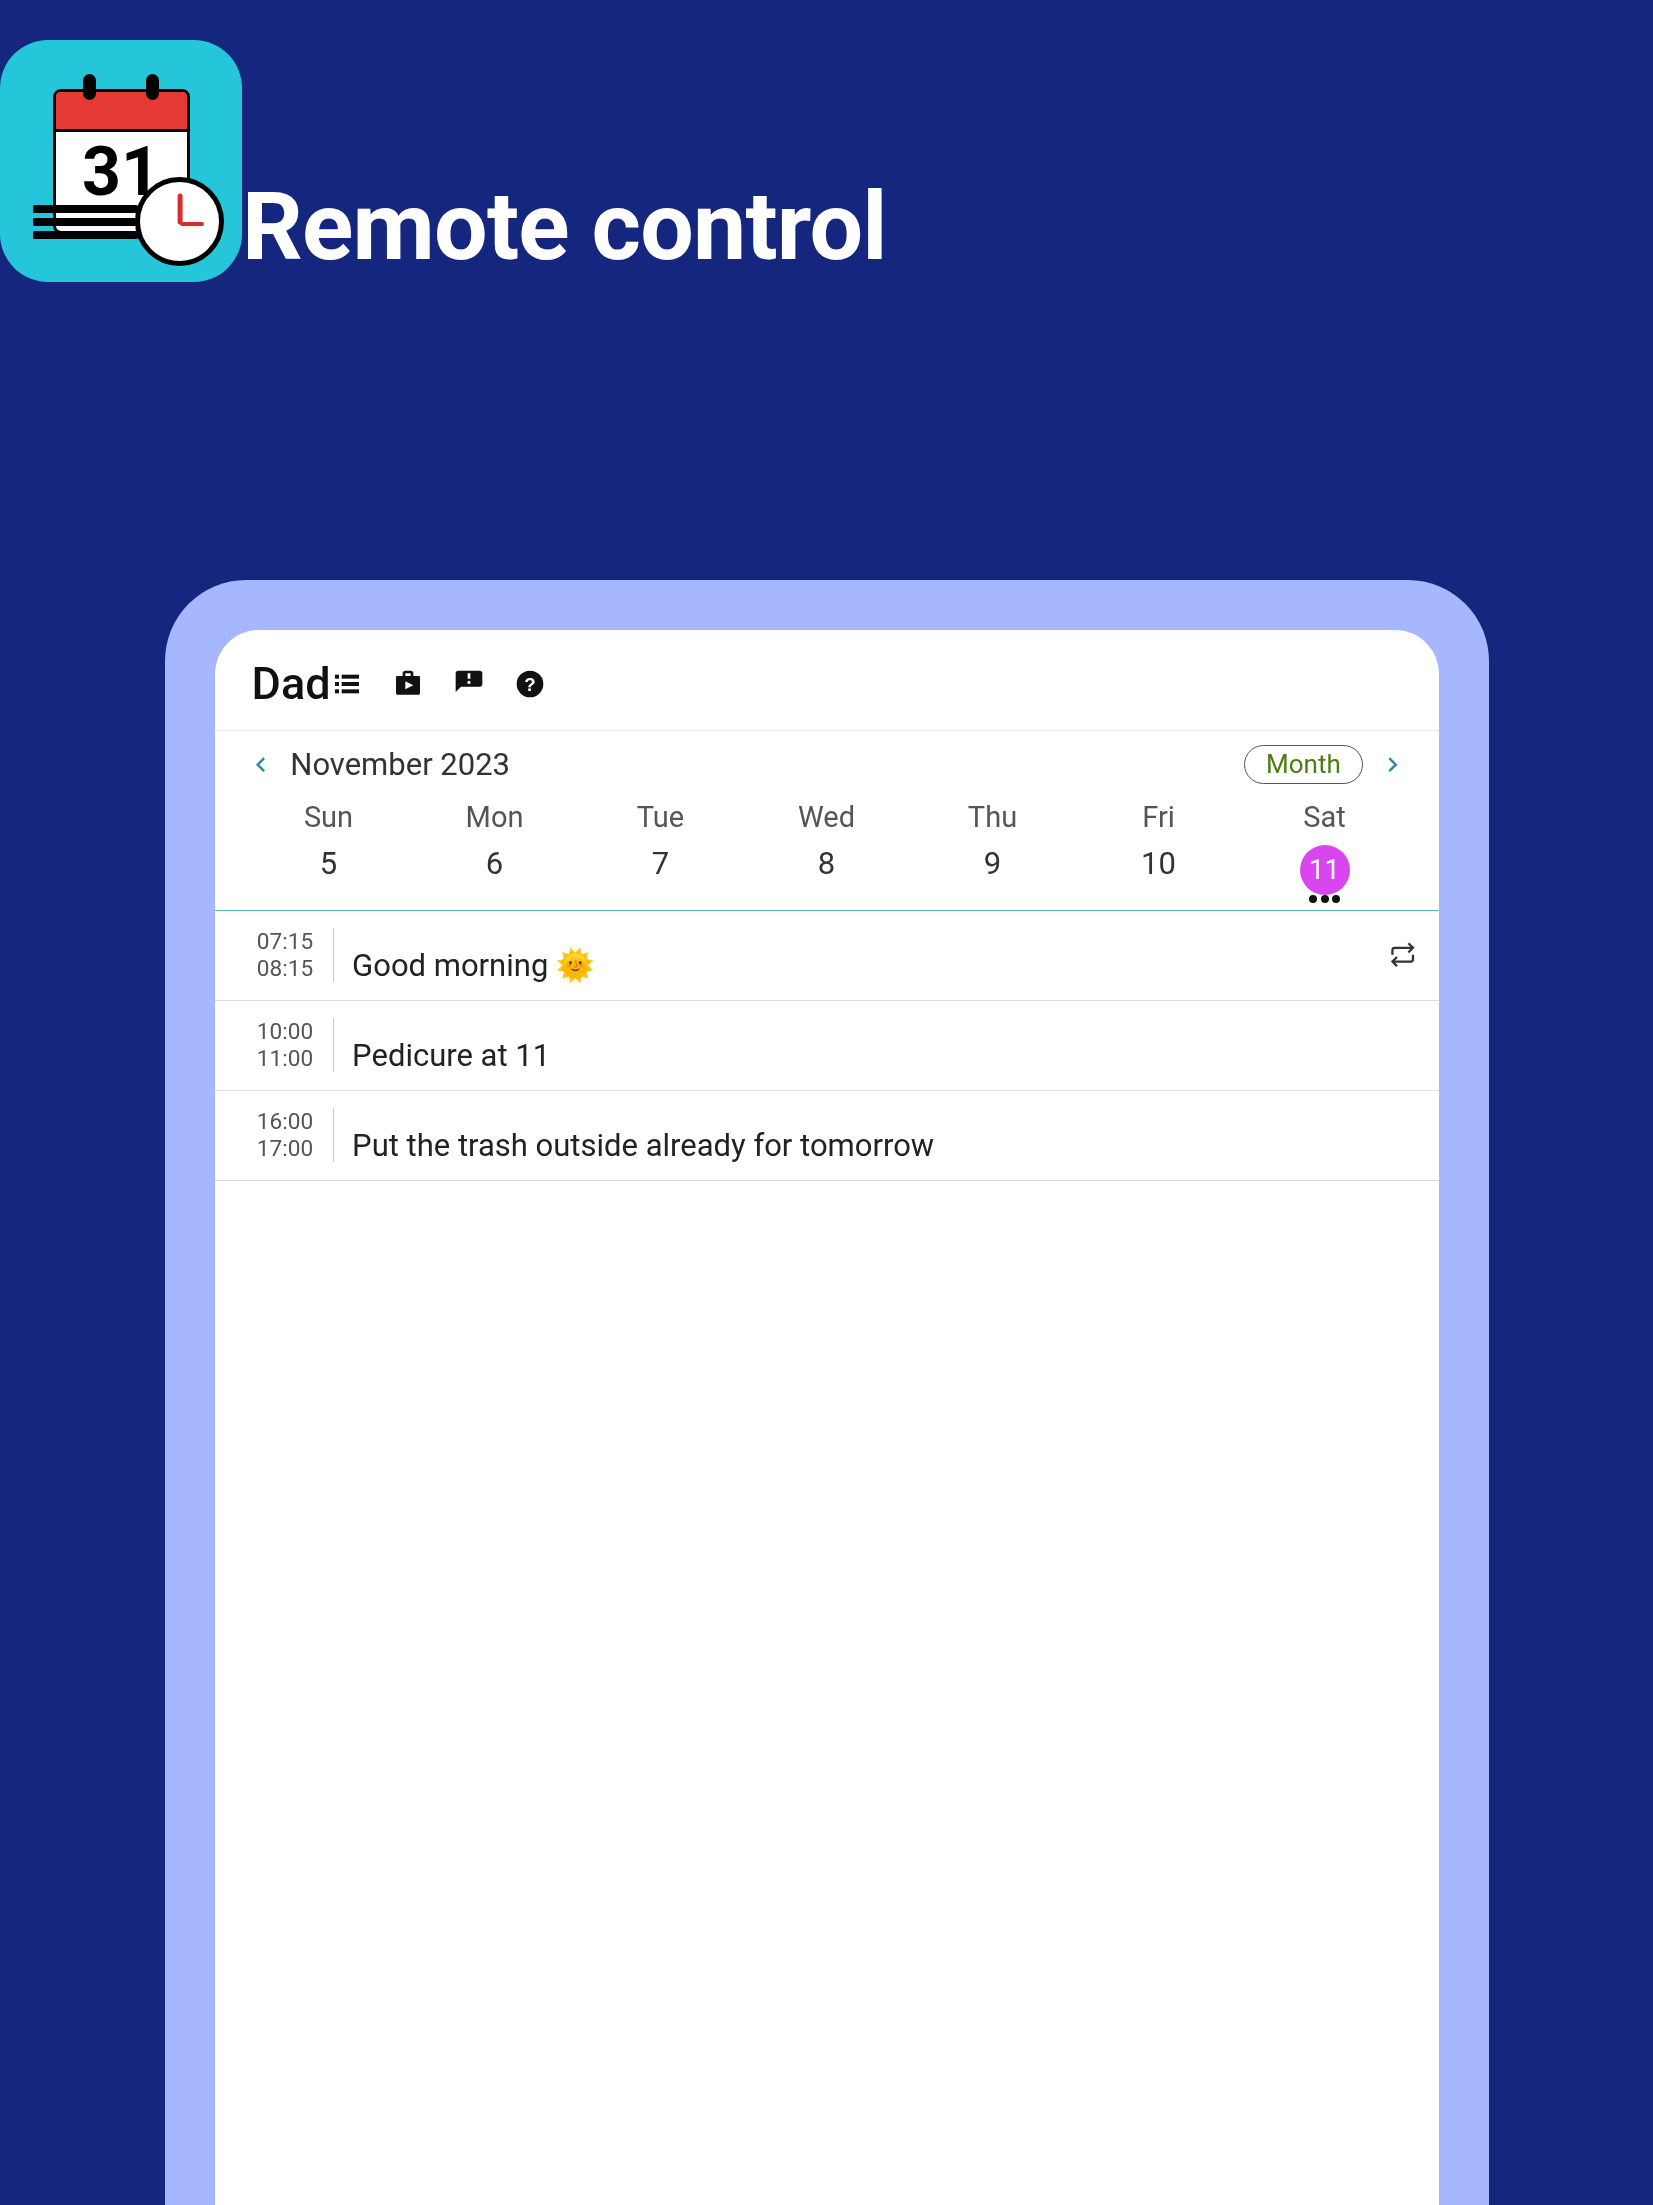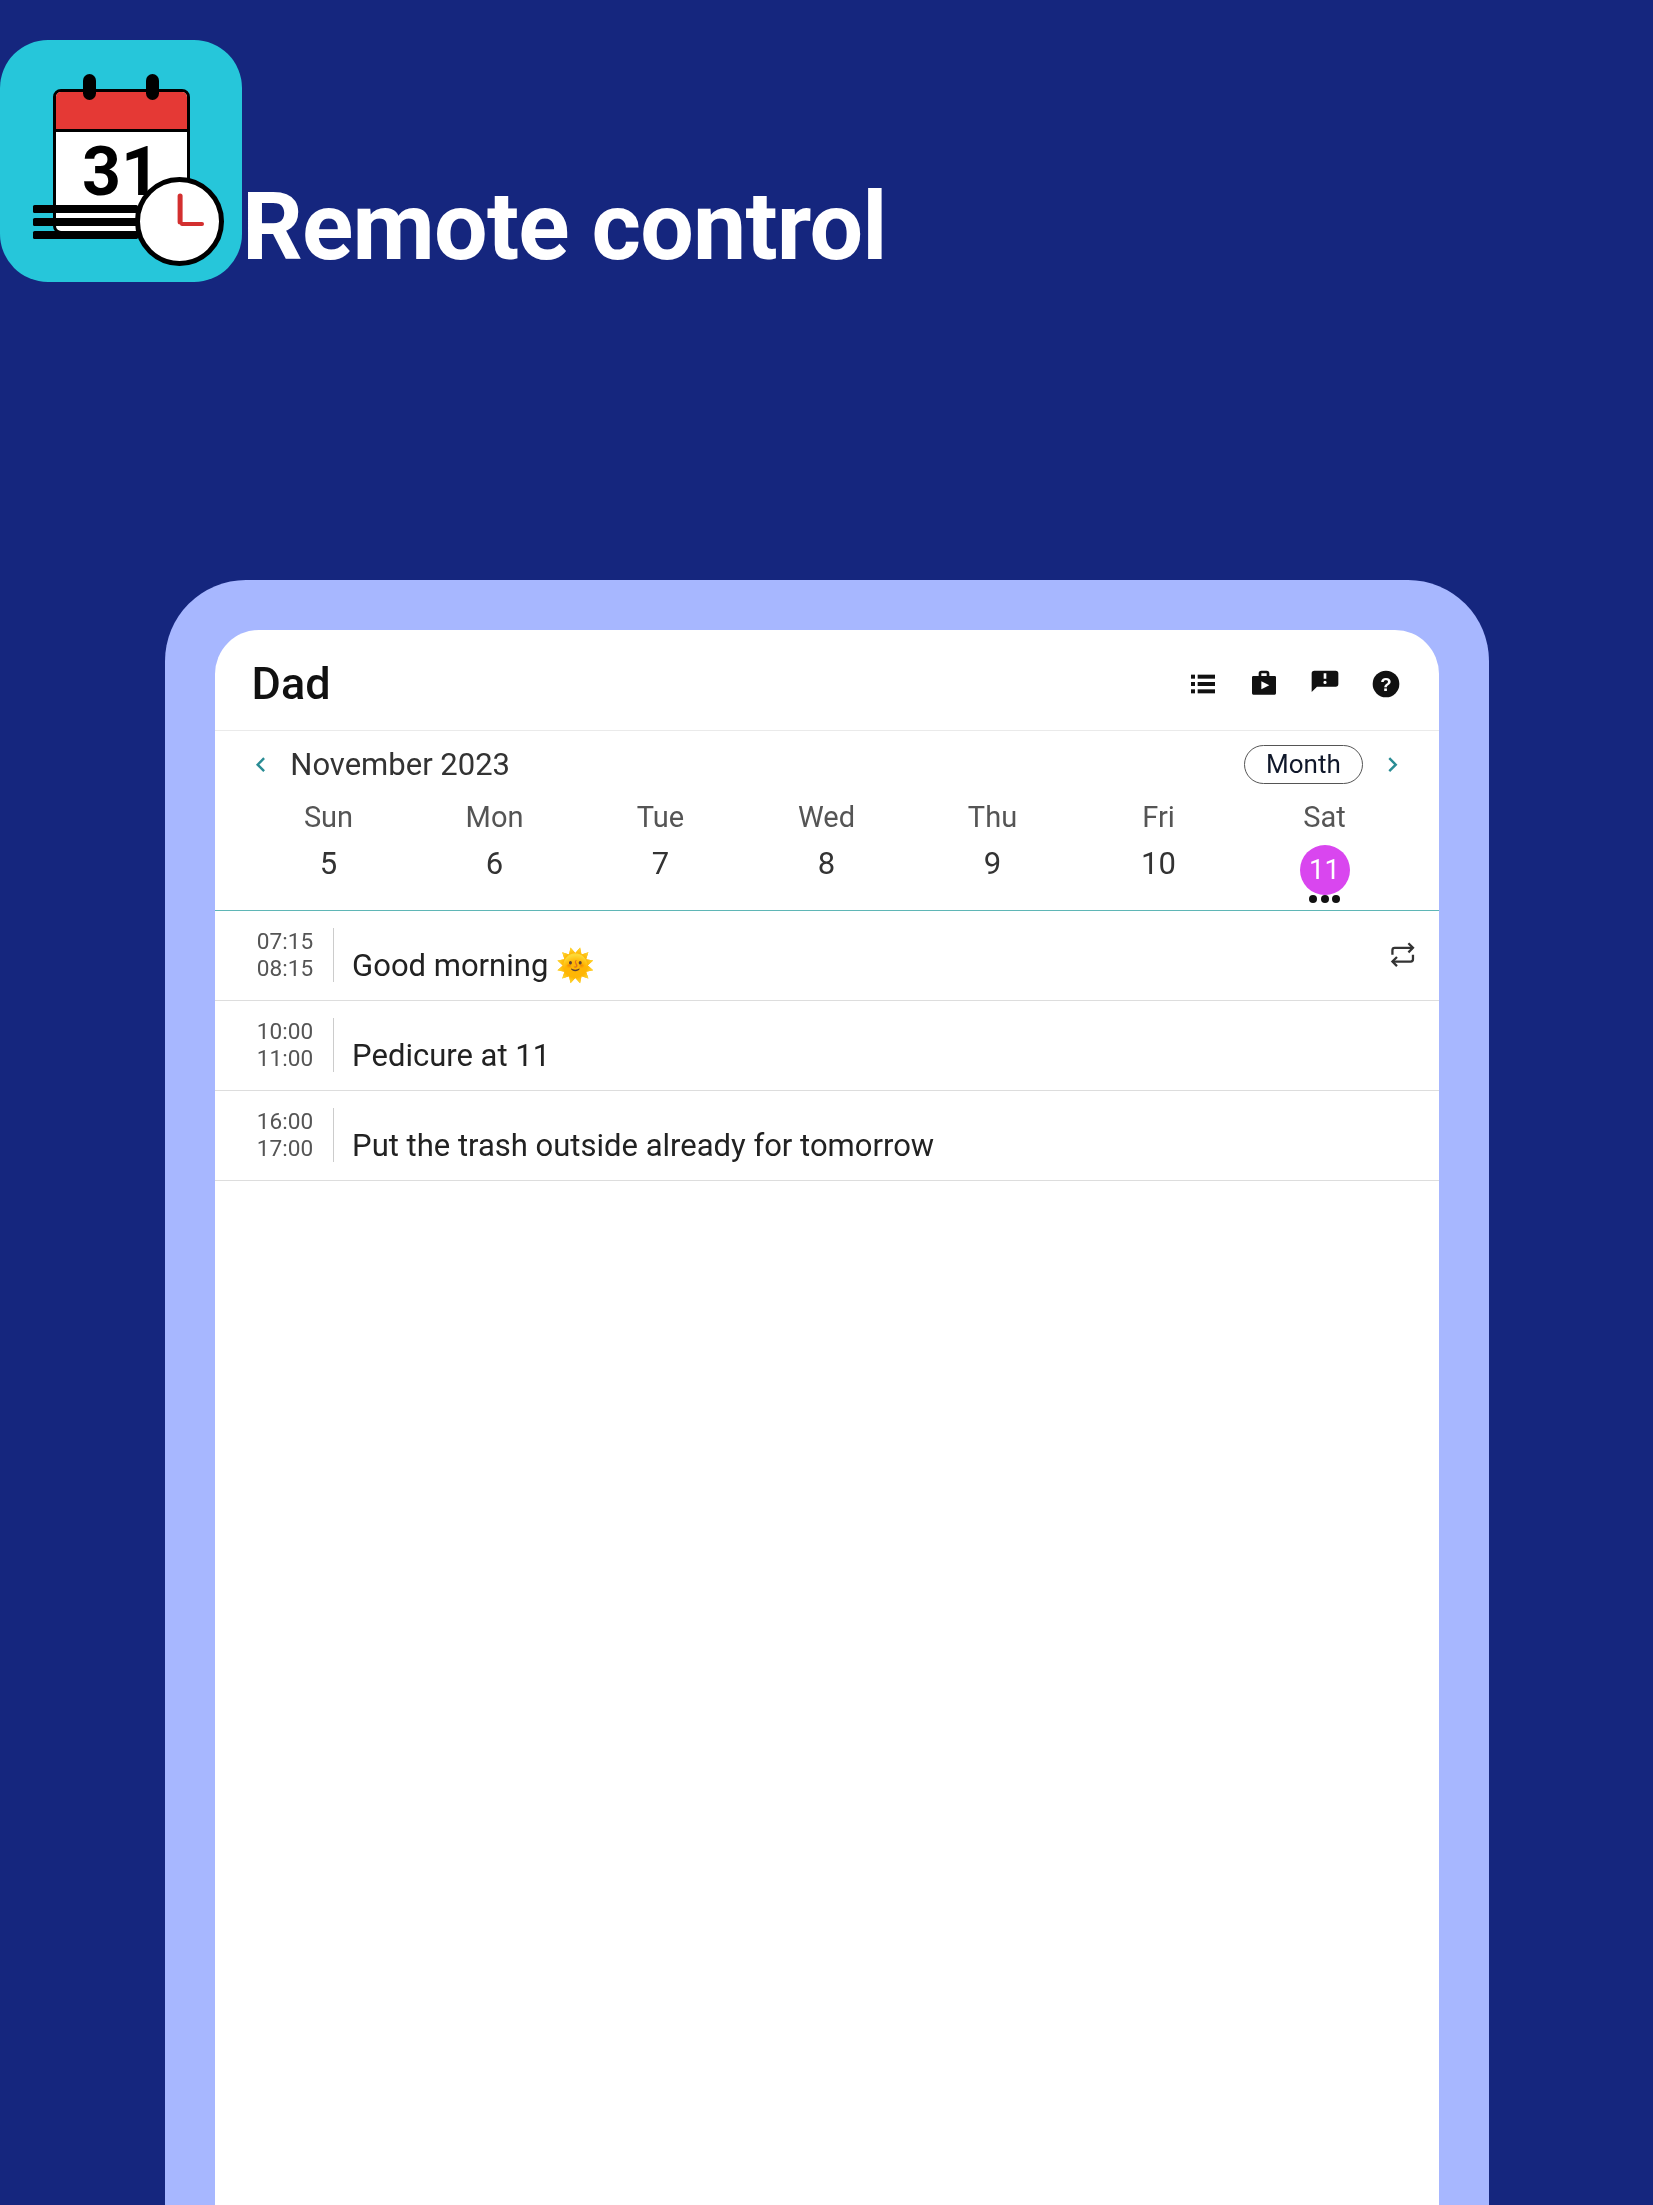--- a/index.html
+++ b/index.html
@@ -118,21 +118,21 @@
     width: 100%;
     height: 100%;
     border-radius: 44px 44px 0 0;
     overflow: hidden;
     color: #1e1e1e;
   }
 
   .topbar {
     display: flex;
     align-items: center;
-    justify-content: space-between;
+    justify-content: flex-start;
     padding: 27.4px 37px 19.4px 37px;
     border-bottom: 0.8px solid #eaeaea;
   }
   .topbar-title {
     font-size: 45px;
     font-weight: 500;
     color: #111;
   }
   .topbar-icons {
     display: flex;
@@ -162,21 +162,21 @@
     font-size: 31px;
     color: #333;
     margin-left: 19.4px;
     flex: 1;
   }
   .pill {
     border: 1.6px solid #555;
     border-radius: 806px;
     padding: 3.2px 21px;
     font-size: 26px;
-    color: #0f172a;
+    color: #4d7c0f;
     cursor: pointer;
     margin-right: 19.4px;
   }
 
   .days {
     display: flex;
     padding: 4.8px 31px 14.5px 31px;
     border-bottom: 1.6px solid #5fb6b6;
   }
   .day {

